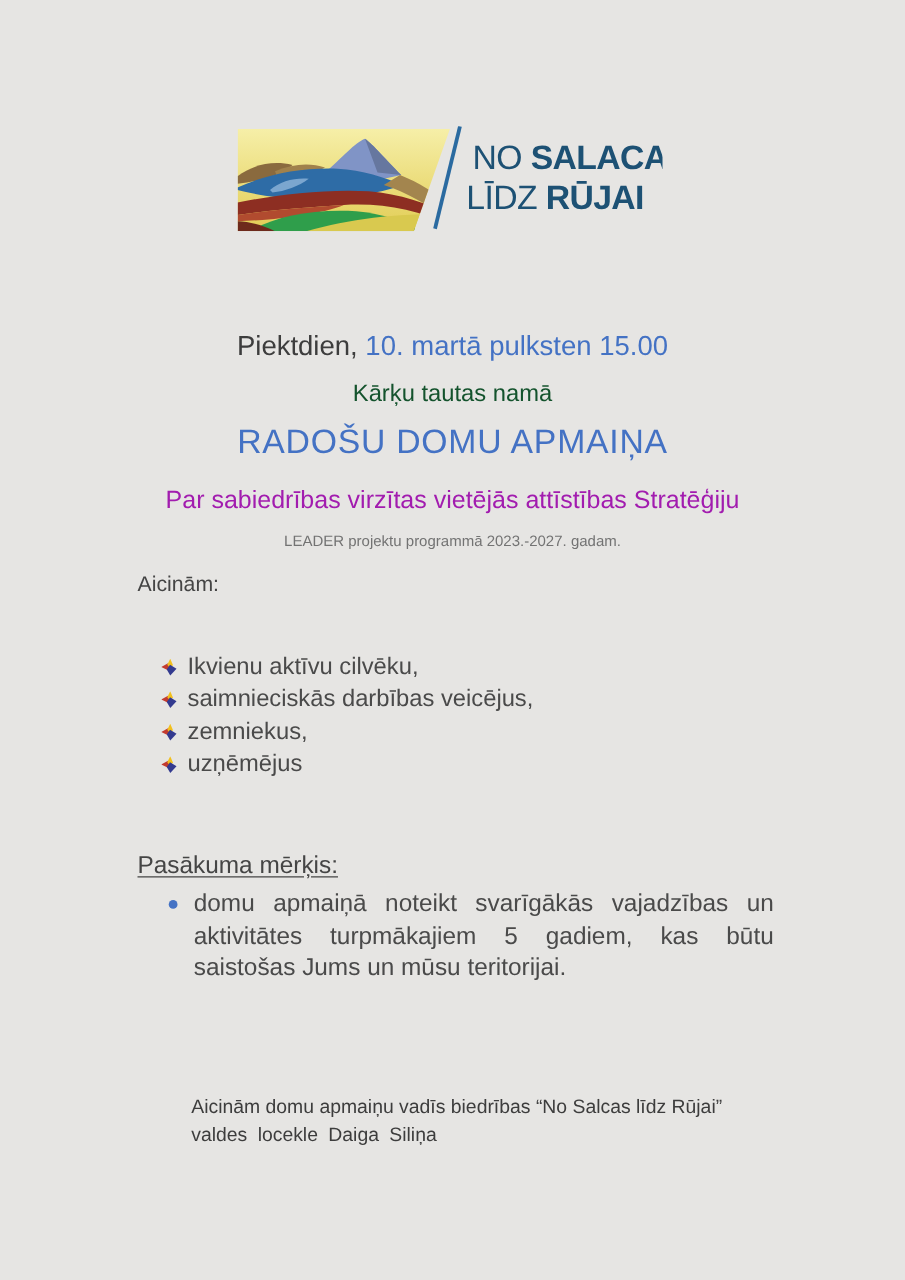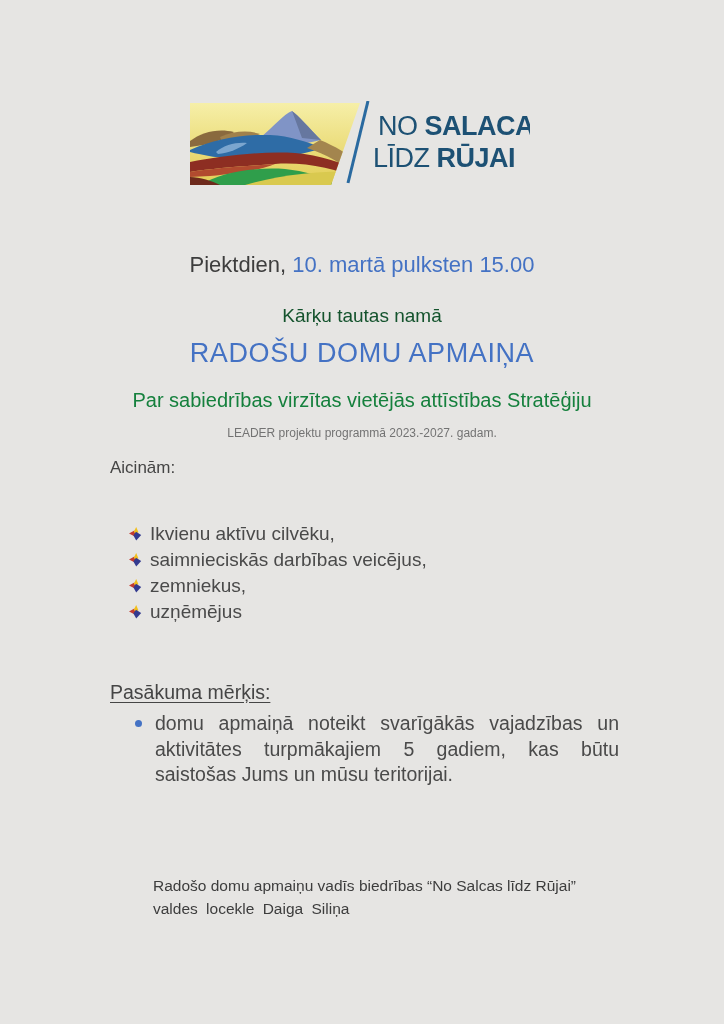--- a/index.html
+++ b/index.html
@@ -23,25 +23,25 @@
     width: 340px; height: 84px;
   }
 
   
   .centered {
     position: absolute;
     left: 0; width: 724px;
     text-align: center;
     white-space: nowrap;
   }
-  .date-line { top: 252px; font-size: 22px; color: #3d3d3d; }
+  .date-line { top: 264px; font-size: 22px; color: #3d3d3d; }
   .date-line .accent { color: #4472c4; }
   .venue    { top: 305px; font-size: 19px; color: #14532d; }
   .title    { top: 338px; font-size: 27px; font-weight: 400; letter-spacing: 0.6px; color: #4472c4; margin: 0; }
-  .subtitle-1 { top: 389px; font-size: 20px; color: #15803d; }
+  .subtitle-1 { top: 389px; font-size: 20px; color: #a21caf; }
   .subtitle-2 { top: 426px; font-size: 12px; color: #737373; }
 
   
   .invite-heading {
     position: absolute; left: 110px; top: 458px;
     font-size: 17px; color: #454545;
   }
   .invite-list {
     position: absolute; left: 129px; top: 521px;
     list-style: none; margin: 0; padding: 0;
@@ -177,17 +177,17 @@
 
   <div class="goals-heading">Pasākuma mērķis:</div>
   <ul class="goals-list">
     <li>
       <span class="dot"></span>
       <span>domu apmaiņā noteikt svarīgākās vajadzības un aktivitātes turpmākajiem 5 gadiem, kas būtu saistošas Jums un mūsu teritorijai.</span>
     </li>
   </ul>
 
   <div class="footer">
-    <div class="l1">Radošo domu apmaiņu vadīs biedrības “No Salcas līdz Rūjai”</div>
+    <div class="l1">Aicinām domu apmaiņu vadīs biedrības “No Salcas līdz Rūjai”</div>
     <div class="l2">valdes locekle Daiga Siliņa</div>
   </div>
 
 </div>
 
 </body></html>

